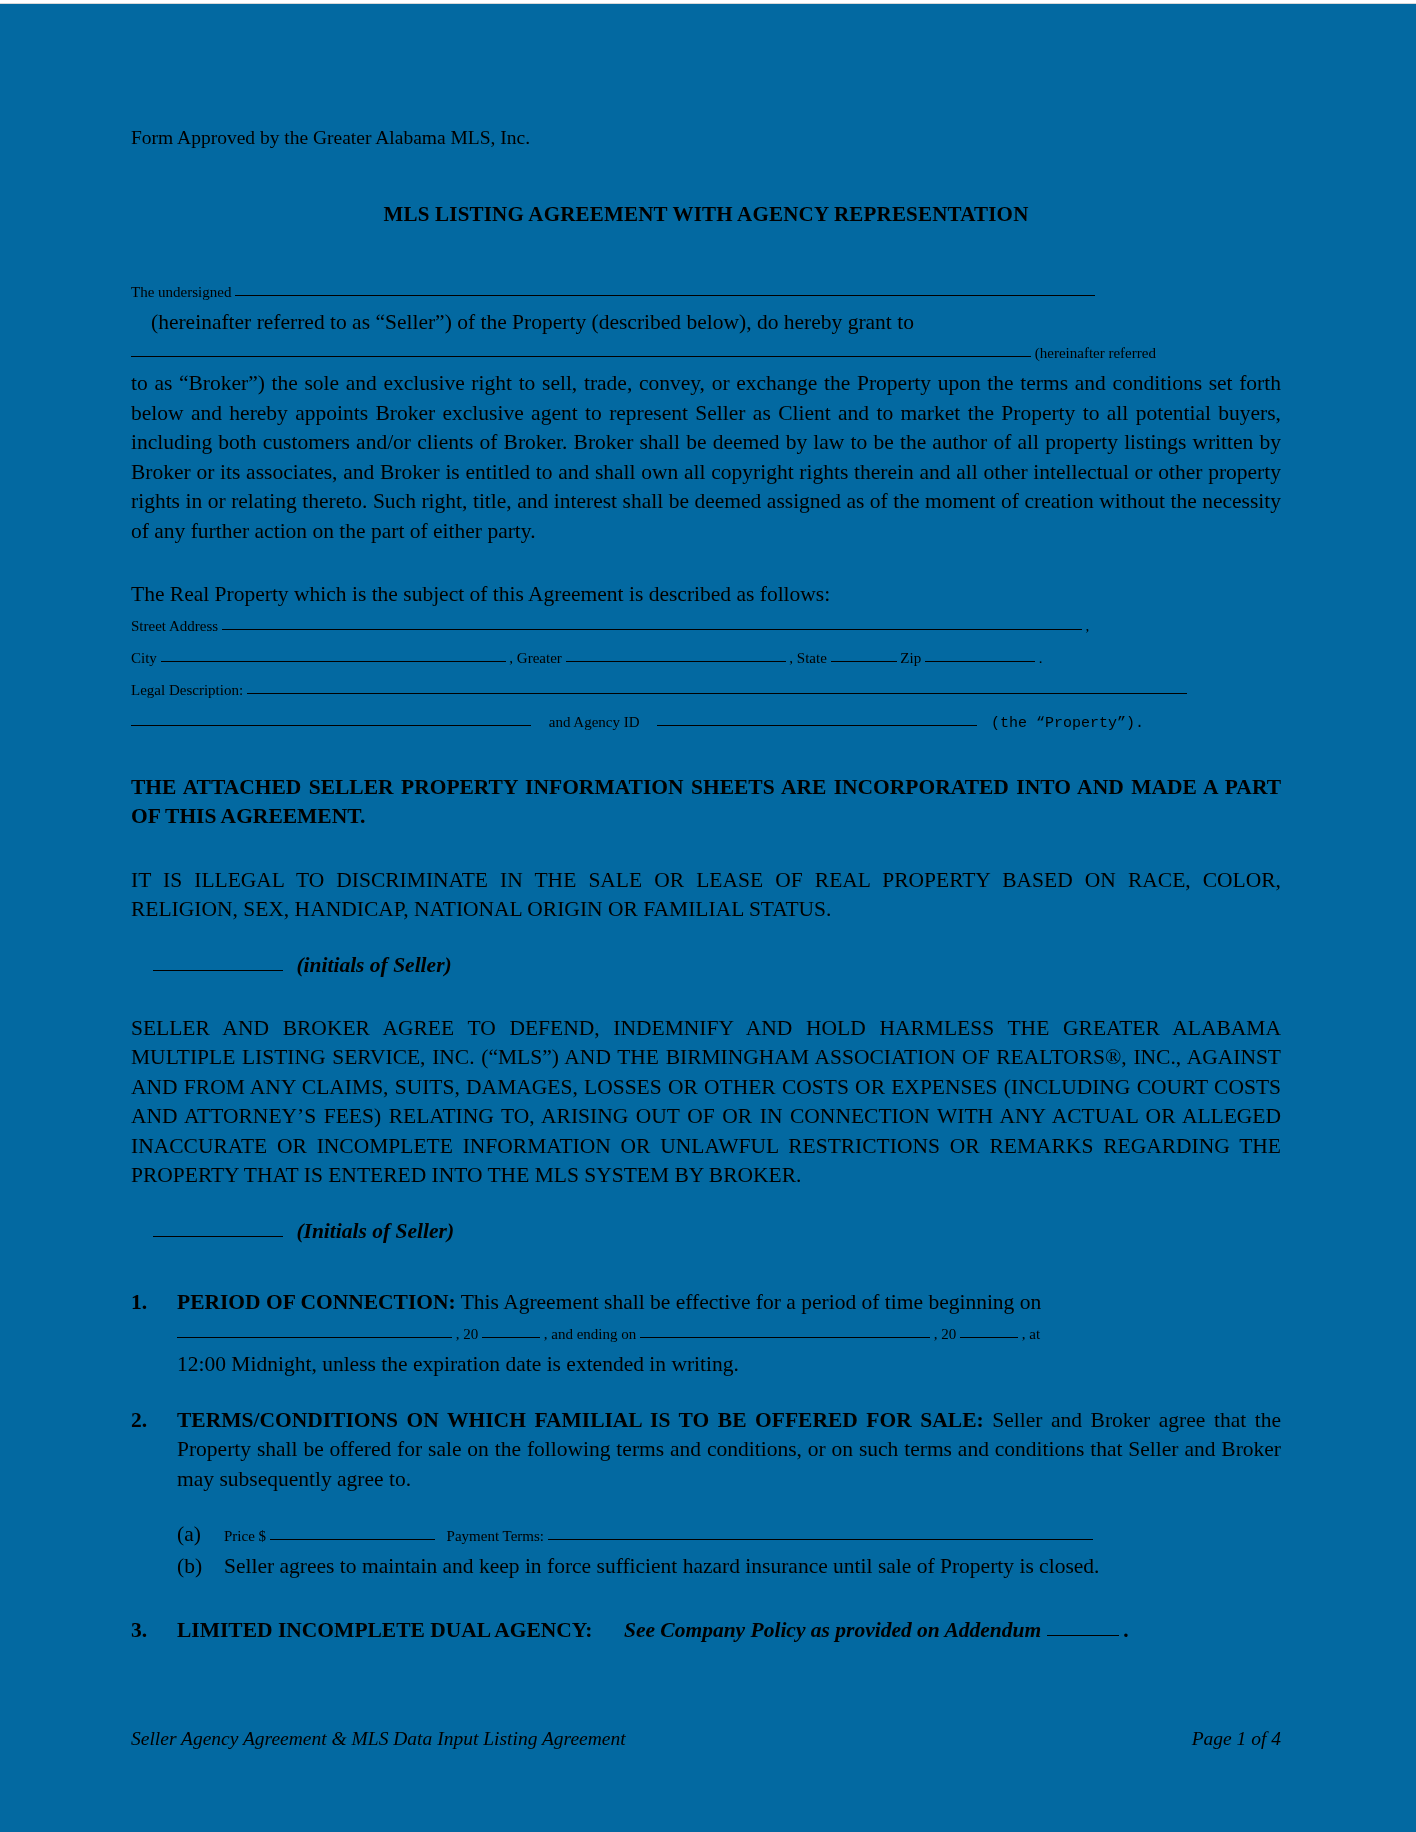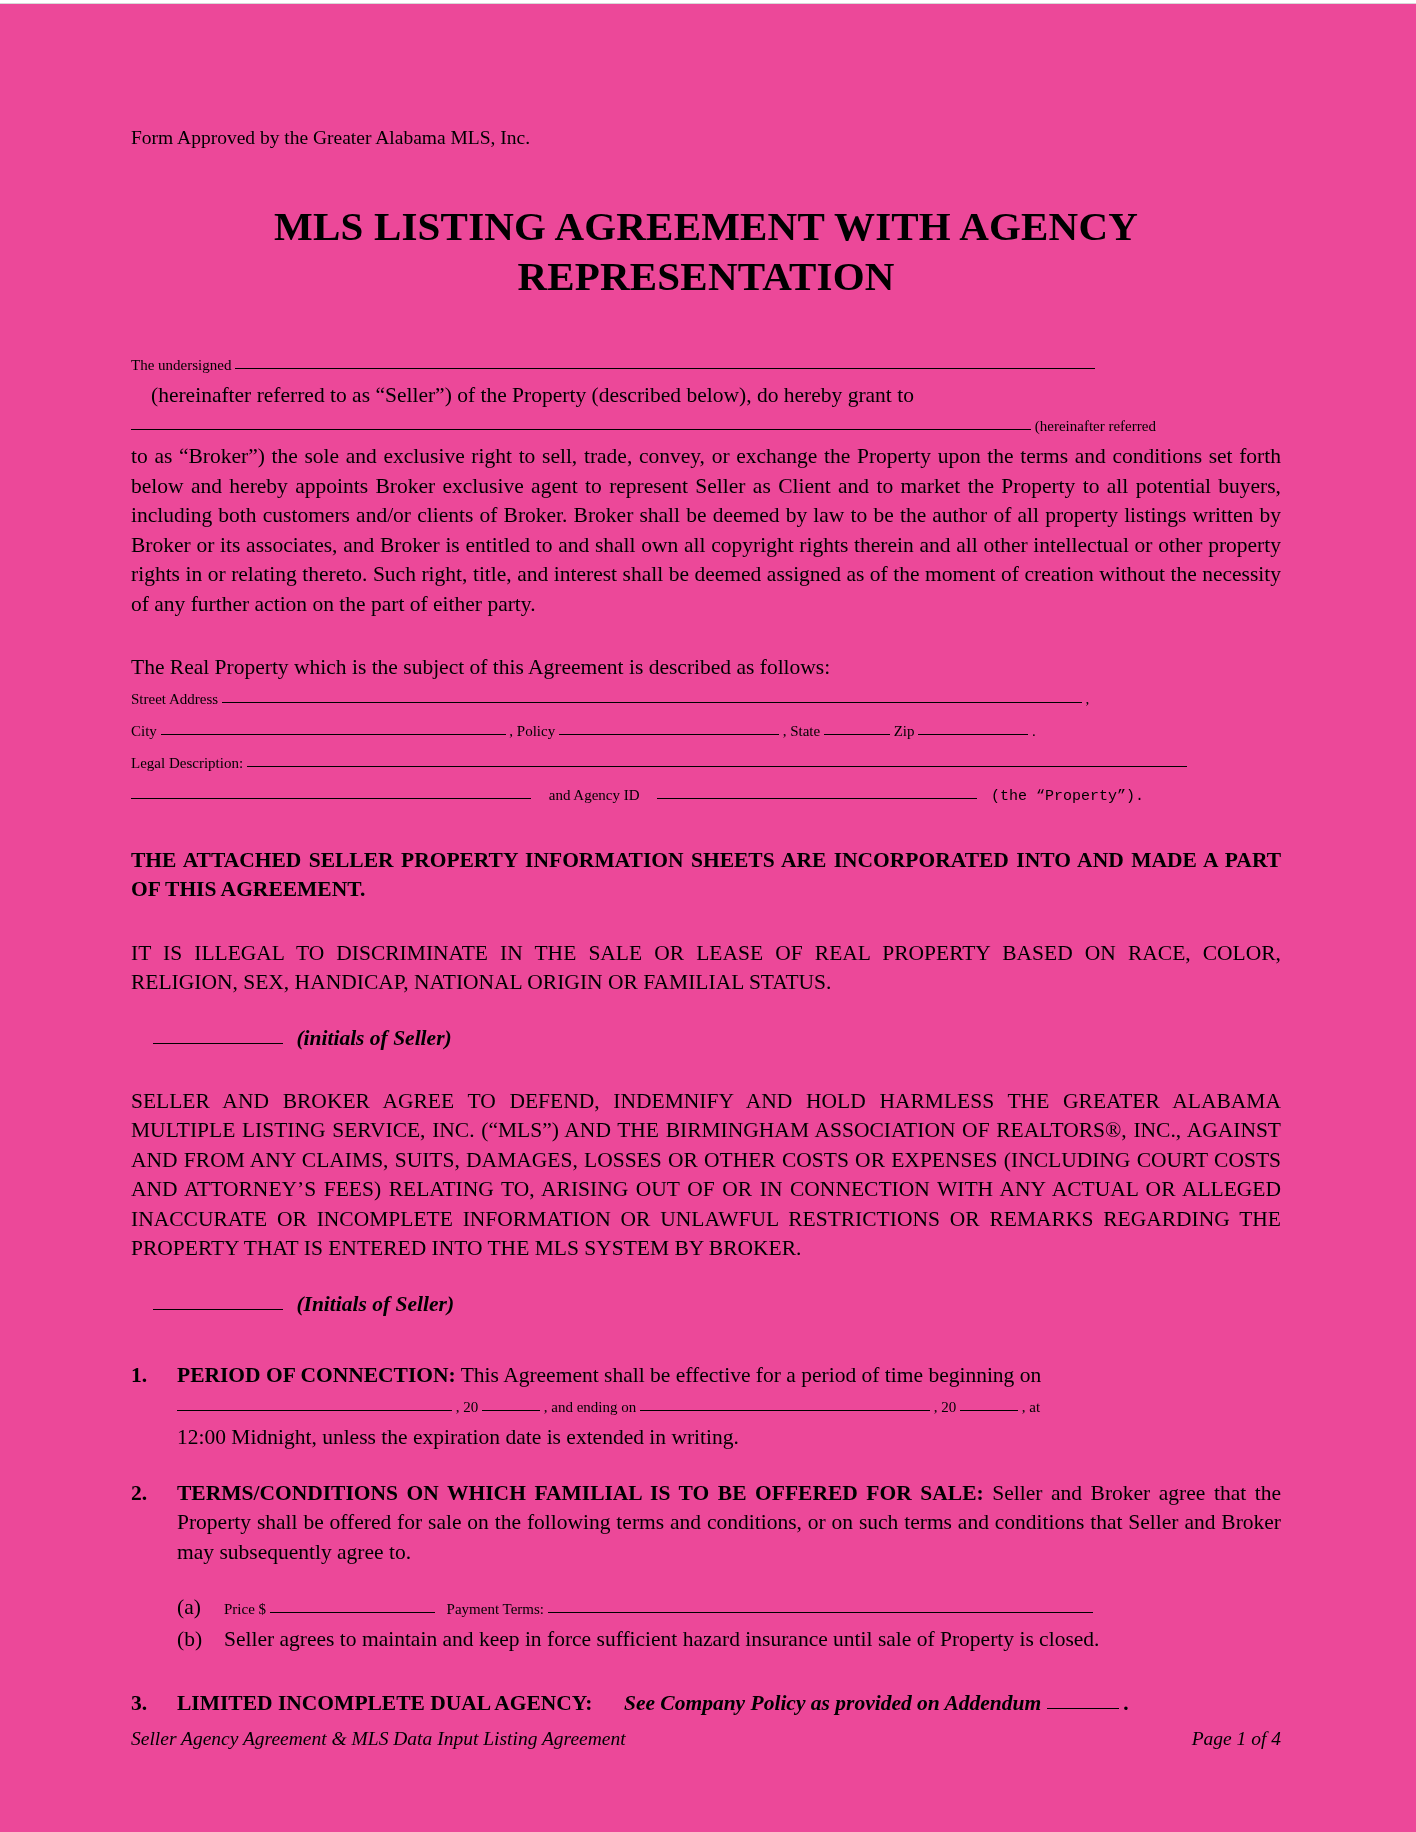--- a/index.html
+++ b/index.html
@@ -4,21 +4,21 @@
 <style>
   html, body {
     margin: 0;
     padding: 0;
     background: #ffffff;
   }
   .page {
     position: relative;
     width: 1416px;
     height: 1832px;
-    background: #ec4899;
+    background: #0369a1;
     box-sizing: border-box;
     font-family: "Liberation Serif", "DejaVu Serif", serif;
     color: #000000;
     overflow: hidden;
   }
   .top-rule {
     position: absolute;
     top: 0; left: 0;
     width: 1416px;
     height: 3px;
@@ -33,21 +33,21 @@
   }
 
   .form-approved {
     font-size: 19.5px;
     line-height: 1.25;
     margin-bottom: 52px;
   }
 
   .doc-title {
     text-align: center;
-    font-size: 41px;
+    font-size: 21px;
     font-weight: bold;
     letter-spacing: 0.2px;
     margin: 0 0 48px 0;
     line-height: 1.2;
   }
 
   .para {
     font-size: 21.5px;
     line-height: 29.5px;
     text-align: justify;
@@ -178,21 +178,21 @@
 
       <div class="line-row">
         <span>Street Address</span>
         <span class="blank" style="width:860px;"></span>
         <span>,</span>
       </div>
 
       <div class="line-row">
         <span>City</span>
         <span class="blank" style="width:345px;"></span>
-        <span>, Policy</span>
+        <span>, Greater</span>
         <span class="blank" style="width:220px;"></span>
         <span>, State</span>
         <span class="blank" style="width:66px;"></span>
         <span>Zip</span>
         <span class="blank" style="width:110px;"></span>
         <span>.</span>
       </div>
 
       <div class="line-row">
         <span>Legal Description:</span>

